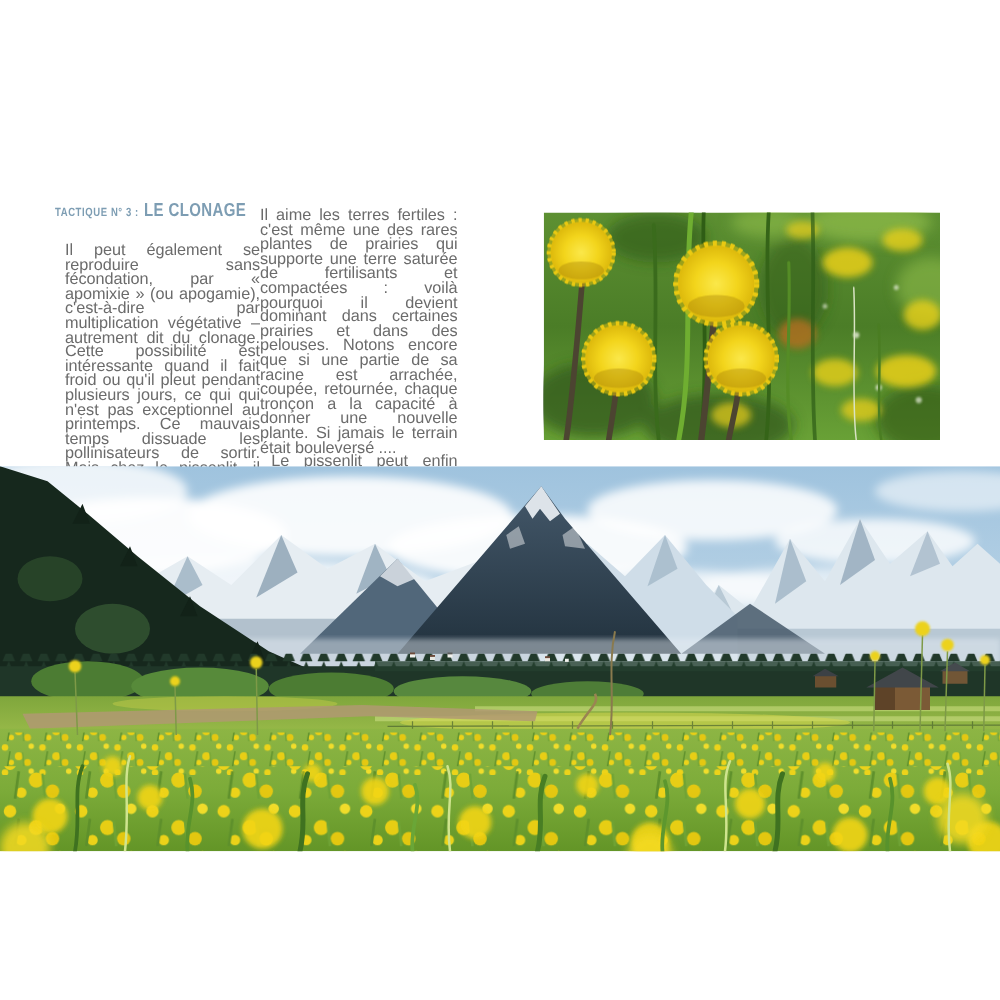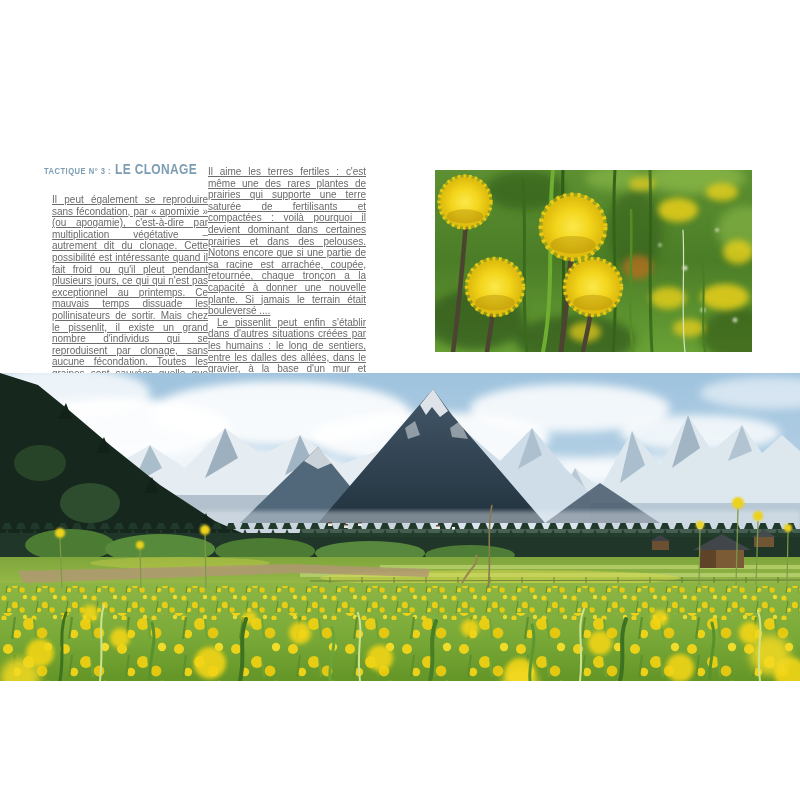--- a/index.html
+++ b/index.html
@@ -4,22 +4,22 @@
 <style>
   html,body{margin:0;padding:0;}
   body{width:800px;height:800px;background:#ffffff;font-family:"Liberation Sans",sans-serif;}
   .page{position:relative;width:800px;height:716px;background:#ffffff;overflow:hidden;}
 
   .head{position:absolute;left:44px;top:160px;display:flex;align-items:baseline;gap:5px;
         color:#7d9db3;transform:scaleX(.8);transform-origin:0 50%;white-space:nowrap;}
   .kicker{font-size:9.5px;font-weight:700;letter-spacing:.6px;}
   .title{font-size:15px;font-weight:700;letter-spacing:.4px;}
 
-  .col{position:absolute;font-size:10px;line-height:11.6px;color:#6b6b6b;
-       text-align:justify;letter-spacing:-.03px;text-decoration:underline;}
+  .col{position:absolute;font-size:13px;line-height:11.6px;color:#6b6b6b;
+       text-align:justify;letter-spacing:-.03px;}
   .col p{margin:0;}
   .col1{left:52px;top:194px;width:156px;}
   .col2{left:208px;top:166px;width:158px;}
   .col2 .indent{text-indent:9px;}
 
   figure{margin:0;padding:0;}
   .photo-top{position:absolute;left:435px;top:170px;width:317px;height:182px;}
   .photo-pano{position:absolute;left:0;top:373px;width:800px;height:308px;}
   figure svg{display:block;width:100%;height:100%;}
 </style>

